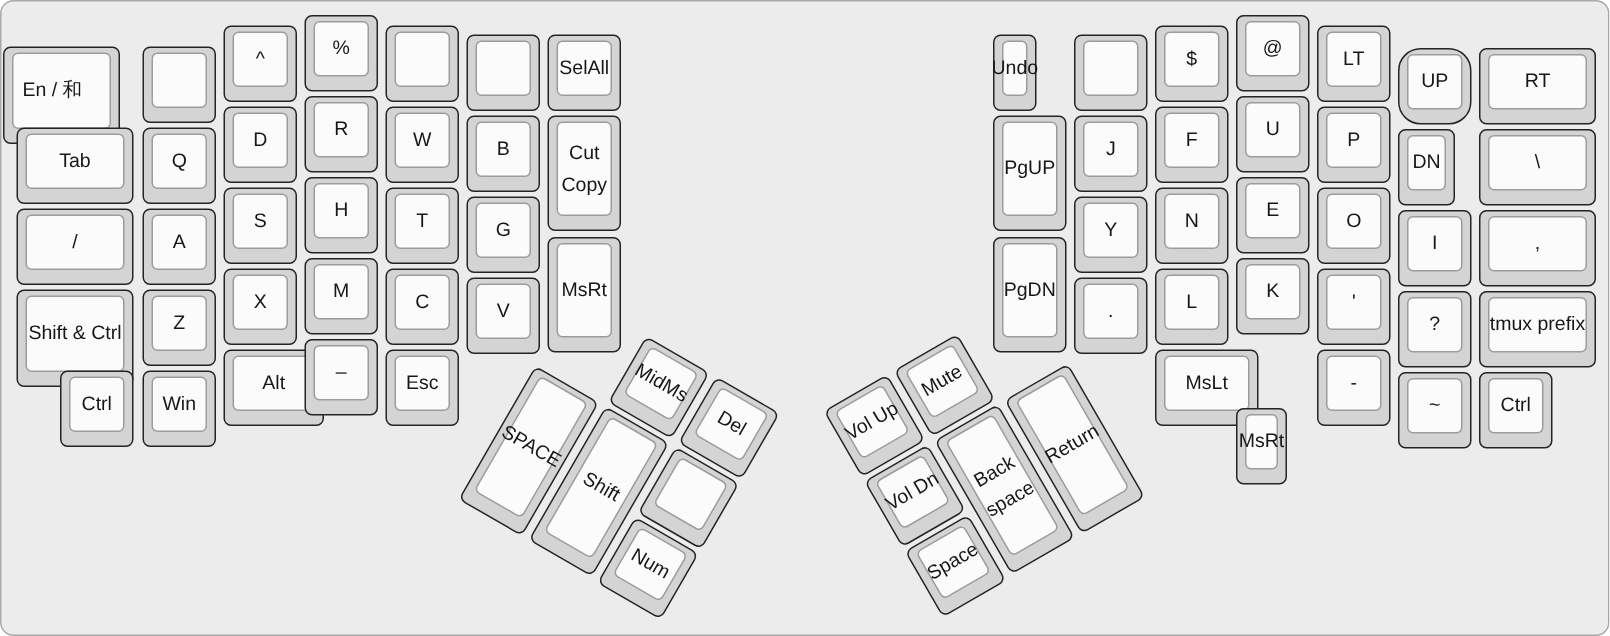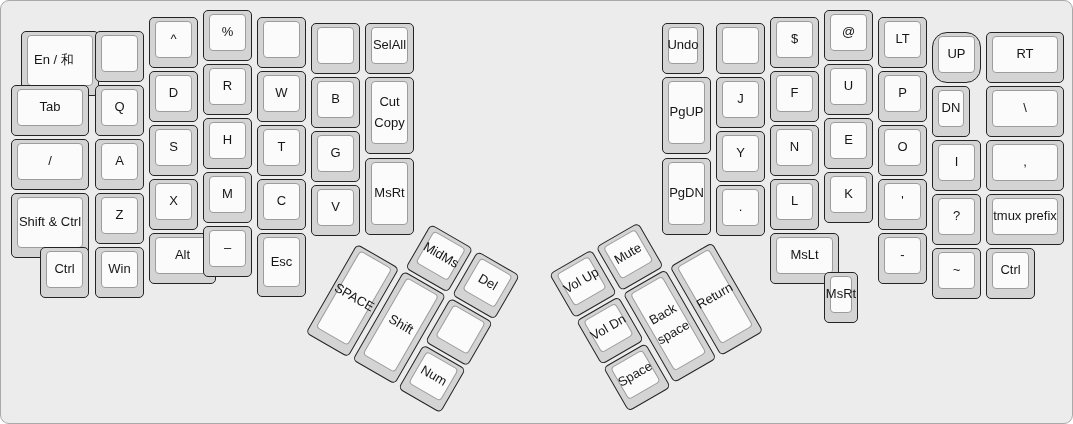--- a/index.html
+++ b/index.html
@@ -38,21 +38,21 @@
     color:#161616;
     white-space:pre;
     text-align:center;
   }
 </style>
 </head>
 <body>
 
 <div class="canvas">
   <div class="half" id="left-main">
-      <div class="keycap" style="left: 20px; top: 30px; width: 78px; height: 65px;">
+      <div class="keycap" style="left: 1px; top: 30px; width: 78px; height: 65px;">
         <div class="keyface align-left">
           <span class="keylabel">En / 和</span>
         </div>
       </div>
       <div class="keycap" style="left: 10px; top: 84px; width: 78px; height: 51px;">
         <div class="keyface">
           <span class="keylabel">Tab</span>
         </div>
       </div>
       <div class="keycap" style="left: 10px; top: 138px; width: 78px; height: 51px;">
@@ -158,21 +158,21 @@
       <div class="keycap" style="left: 256px; top: 124px; width: 49px; height: 51px;">
         <div class="keyface">
           <span class="keylabel">T</span>
         </div>
       </div>
       <div class="keycap" style="left: 256px; top: 178px; width: 49px; height: 51px;">
         <div class="keyface">
           <span class="keylabel">C</span>
         </div>
       </div>
-      <div class="keycap" style="left: 256px; top: 232px; width: 49px; height: 64px; padding-left: 24px;">
+      <div class="keycap" style="left: 256px; top: 232px; width: 49px; height: 51px; padding-left: 24px;">
         <div class="keyface">
           <span class="keylabel">Esc</span>
         </div>
       </div>
       <div class="keycap" style="left: 310px; top: 22px; width: 49px; height: 51px;">
         <div class="keyface">
           <span class="keylabel"></span>
         </div>
       </div>
       <div class="keycap" style="left: 310px; top: 76px; width: 49px; height: 51px;">
@@ -201,21 +201,21 @@
 Copy</span>
         </div>
       </div>
       <div class="keycap" style="left: 364px; top: 157px; width: 49px; height: 77px;">
         <div class="keyface">
           <span class="keylabel">MsRt</span>
         </div>
       </div>
     </div>
   <div class="half" id="right-main">
-      <div class="keycap" style="left: 661px; top: 22px; width: 42px; height: 51px; text-decoration: underline;">
+      <div class="keycap" style="left: 661px; top: 22px; width: 29px; height: 51px; text-decoration: underline;">
         <div class="keyface">
           <span class="keylabel">Undo</span>
         </div>
       </div>
       <div class="keycap" style="left: 661px; top: 76px; width: 49px; height: 77px;">
         <div class="keyface">
           <span class="keylabel">PgUP</span>
         </div>
       </div>
       <div class="keycap" style="left: 661px; top: 157px; width: 49px; height: 77px;">

